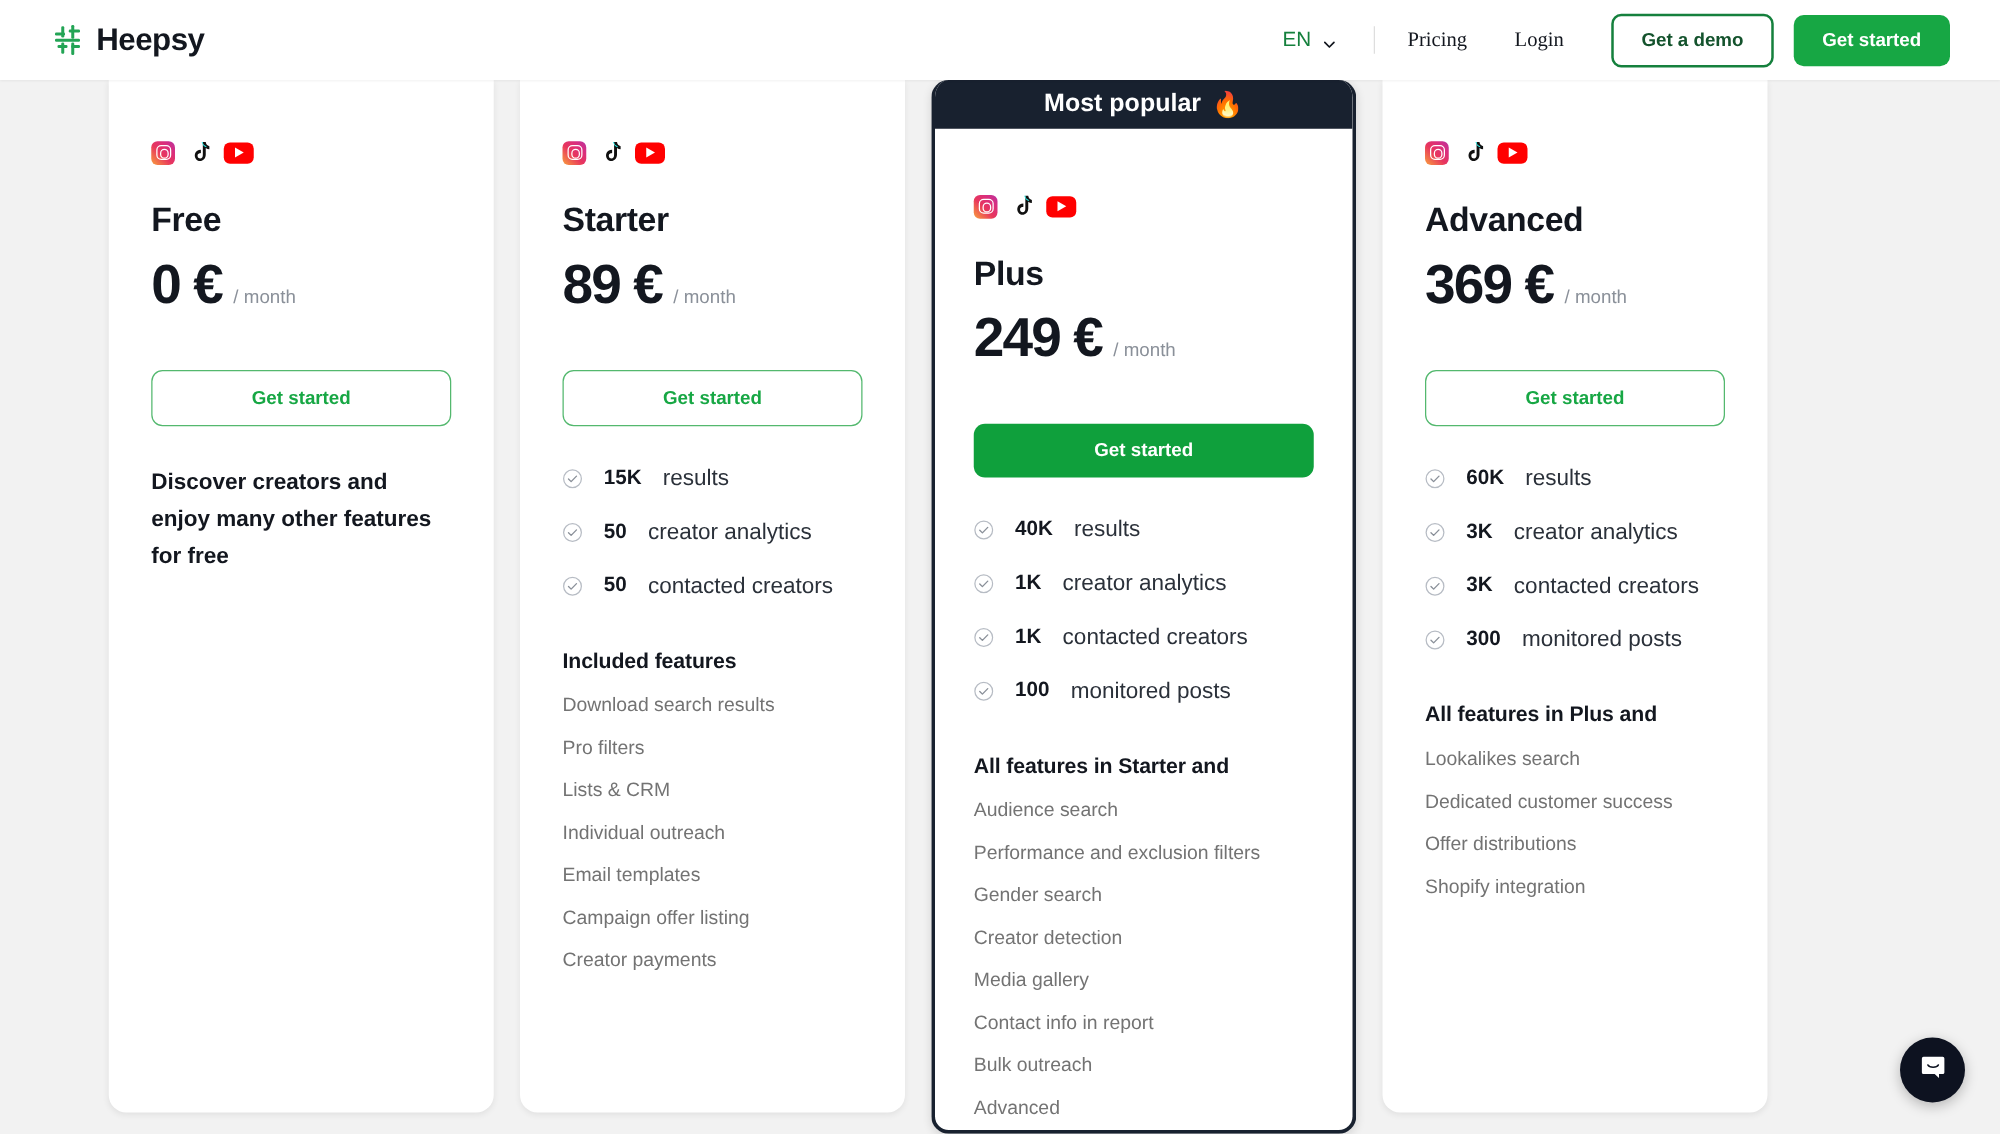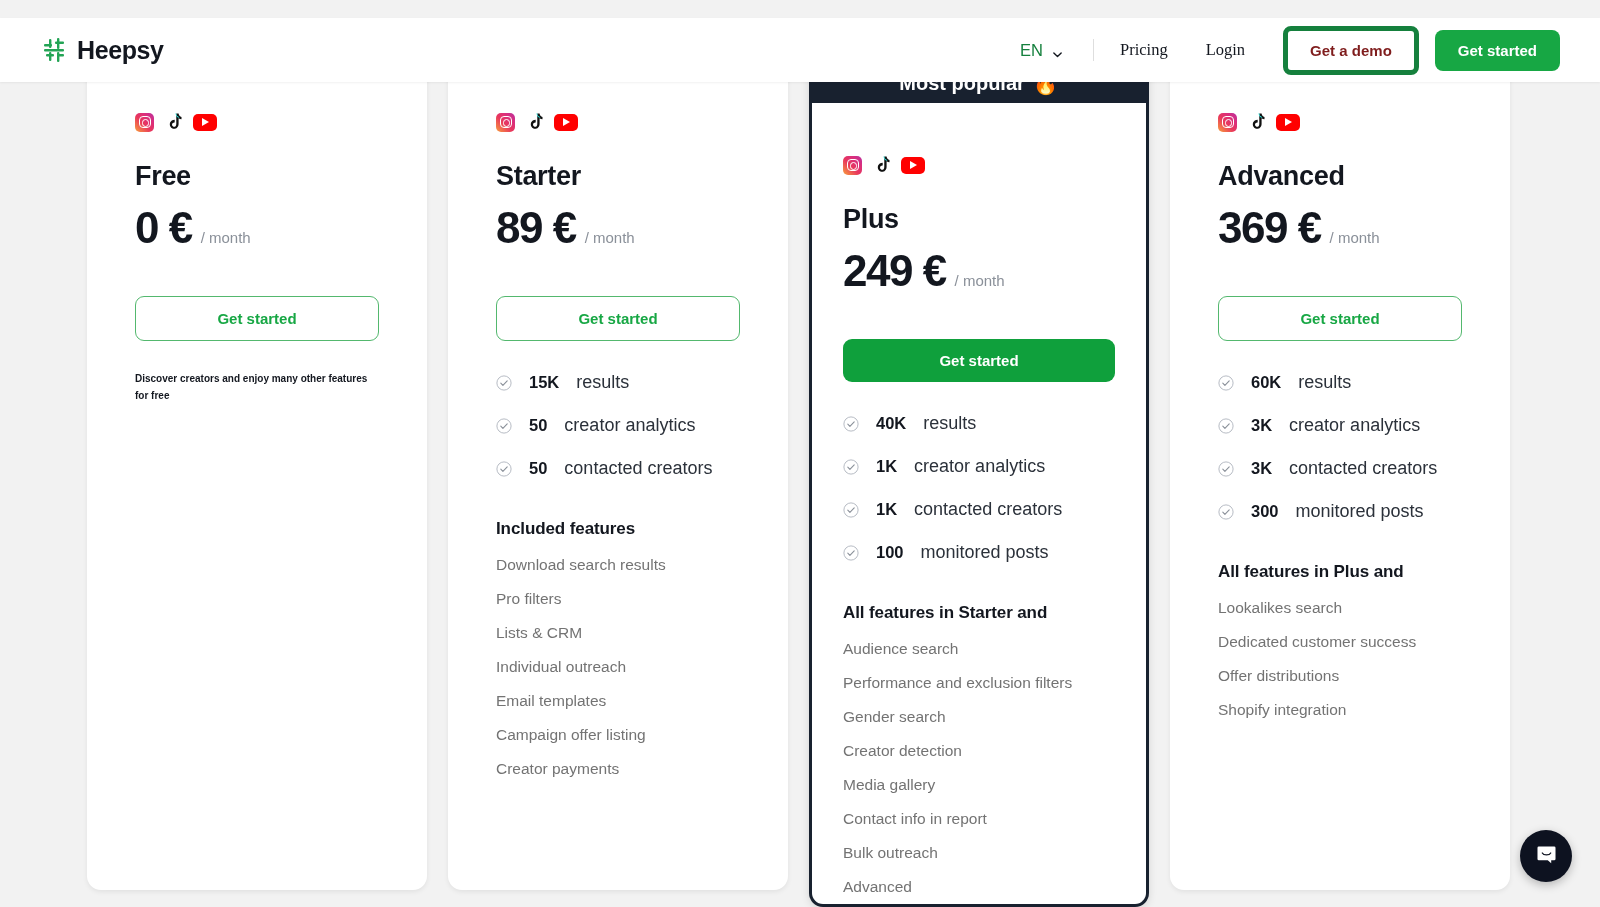--- a/index.html
+++ b/index.html
@@ -6,54 +6,54 @@
   html,body { width:1600px; height:907px; overflow:hidden; }
   body {
     font-family:"Liberation Sans", sans-serif;
     background:#f2f2f2;
     color:#13171f;
     -webkit-font-smoothing:antialiased;
   }
 
   
   .header {
-    position:absolute; top:18px; left:0; width:1600px; height:64px;
+    position:absolute; top:0; left:0; width:1600px; height:64px;
     background:#ffffff; display:flex; align-items:center;
     box-shadow:0 1px 2px rgba(0,0,0,.06); z-index:40;
   }
   .brand { display:flex; align-items:center; gap:9px; margin-left:42px; }
   .logo-mark { width:26px; height:26px; position:relative; flex:none; }
   .brand-name { font-size:25px; font-weight:700; letter-spacing:-.4px; color:#13171f; }
 
   .nav { margin-left:auto; display:flex; align-items:center; margin-right:40px; }
   .lang { display:flex; align-items:center; gap:9px; font-size:16.5px; color:#15803d; cursor:pointer; }
   .chev { width:11px; height:11px; display:block; }
   .divider { width:1px; height:22px; background:#dedede; margin:0 26px 0 30px; }
   .nav-link { font-size:16.5px; color:#13171f; text-decoration:none; margin-right:38px; cursor:pointer;font-family:Liberation Serif, serif; }
   .btn-demo {
-    font-size:15px; font-weight:700; color:#7f1d1d; background:#fff;
-    border:5px solid #15803d; border-radius:8px; padding:11px 22px; cursor:pointer;
+    font-size:15px; font-weight:700; color:#14532d; background:#fff;
+    border:2px solid #15803d; border-radius:8px; padding:11px 22px; cursor:pointer;
     font-family:inherit;
   }
   .btn-start-nav {
     font-size:15px; font-weight:700; color:#fff; background:#17a744;
     border:none; border-radius:8px; padding:12px 23px; margin-left:16px; cursor:pointer;
     font-family:inherit;
   }
 
   
   .cards {
     position:absolute; top:64px; left:0; width:1600px; height:843px;
     display:flex; align-items:flex-start; padding-left:87px; gap:21px;
   }
   .card {
-    width:340px; background:#ffffff;
+    width:308px; background:#ffffff;
     border-bottom-left-radius:14px; border-bottom-right-radius:14px;
     box-shadow:0 2px 5px rgba(0,0,0,.07);
-    padding:0 48px; position:relative; flex:none;
+    padding:0 34px; position:relative; flex:none;
   }
   .card.plain { height:826px; padding-top:48px; }
   .card.popular {
     width:340px; height:843px; padding:0;
     border:3px solid #18212f;
     border-radius:14px 14px 14px 14px;
     border-top:none;
     box-shadow:0 2px 8px rgba(0,0,0,.12);
     background:#fff;
     overflow:hidden; margin-top:0;
@@ -82,21 +82,21 @@
   .per { font-size:15px; color:#8a9099; margin-left:9px; }
 
   .cta {
     display:block; width:100%; margin-top:46px; padding:13px 0;
     font-size:15px; font-weight:700; border-radius:9px; cursor:pointer;
     font-family:inherit; text-align:center;
   }
   .cta.ghost { background:#fff; color:#17a744; border:1px solid #53b86e; }
   .cta.solid { background:#0fa03c; color:#fff; border:none; }
 
-  .blurb { font-size:10px; font-weight:700; line-height:1.65; margin-top:30px; }
+  .blurb { font-size:18px; font-weight:700; line-height:1.65; margin-top:30px; }
 
   .quotas { margin-top:31px; }
   .quota { display:flex; align-items:center; gap:17px; margin-bottom:22px; }
   .check { width:16px; height:16px; flex:none; display:block; }
   .qval { font-size:16.5px; font-weight:700; }
   .qlabel { font-size:18px; color:#2b313a; }
 
   .feat-title { font-size:17px; font-weight:700; margin-top:40px; margin-bottom:17px; letter-spacing:-.1px; }
   .feat { font-size:15.5px; color:#737373; margin-bottom:16px; }
 

